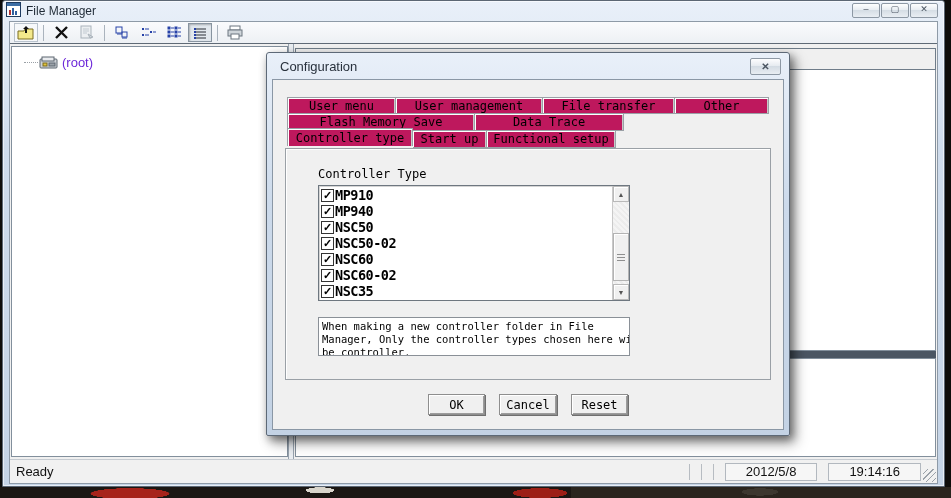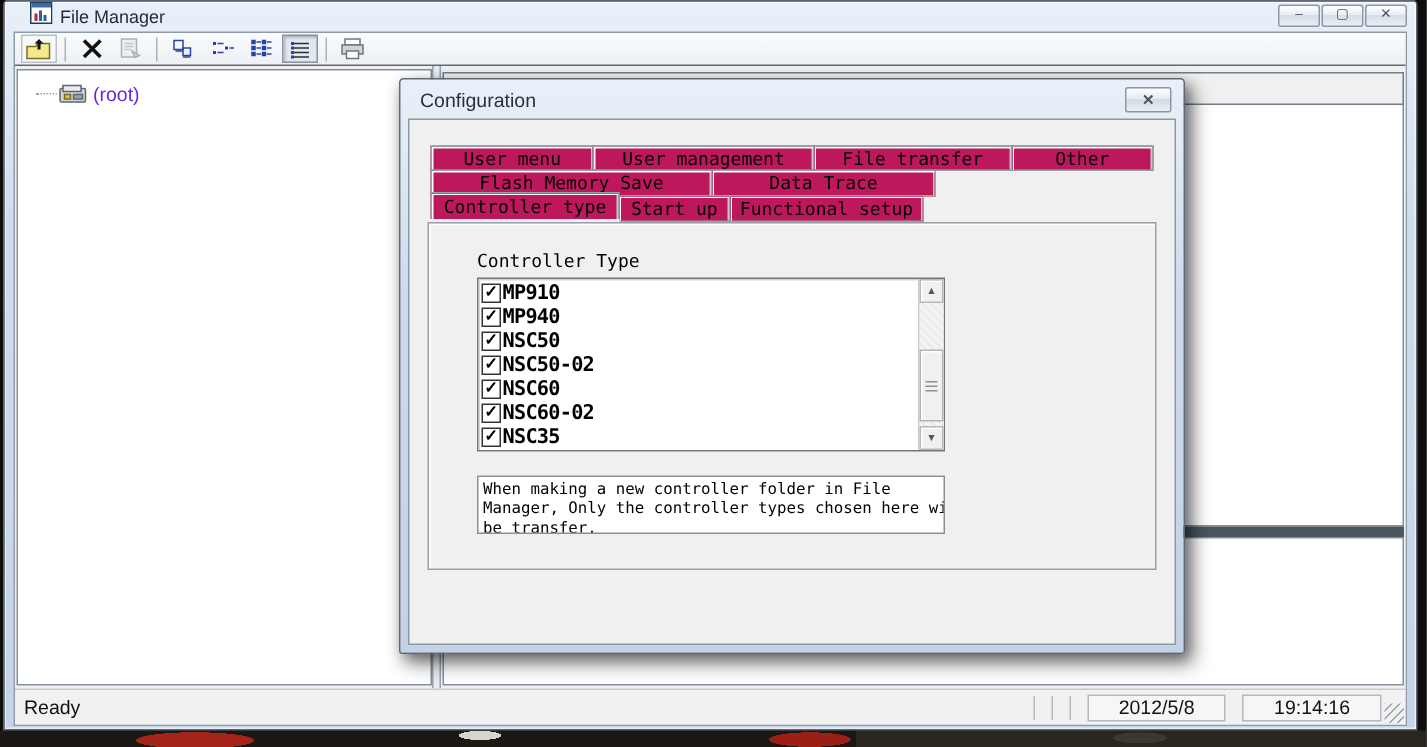--- a/index.html
+++ b/index.html
@@ -12,21 +12,21 @@
       radial-gradient(ellipse 65px 9px at 130px 60%, #a6231a 0 60%, rgba(0,0,0,0) 61%),
       radial-gradient(ellipse 28px 6px at 320px 30%, #d9d5cb 0 50%, rgba(0,0,0,0) 51%),
       radial-gradient(ellipse 45px 8px at 540px 55%, #9c1f16 0 60%, rgba(0,0,0,0) 61%),
       radial-gradient(ellipse 30px 6px at 760px 45%, #3c372f 0 60%, rgba(0,0,0,0) 61%),
       linear-gradient(90deg,#1b1713 0 60%, #2a251e 60% 100%); }
 
   
   .fm-window { position:absolute; left:2px; top:0; width:943px; height:487px;
     background:linear-gradient(#e9f0f9,#cfdcec 30%,#c5d4e6); border:1px solid #5c6774;
     border-radius:3px 3px 0 0; box-shadow:inset 0 0 0 1px rgba(255,255,255,.6); }
-  .fm-titlebar { position:absolute; left:0; top:0; right:0; height:20px; display:flex; align-items:center; padding-left:17px; }
+  .fm-titlebar { position:absolute; left:0; top:0; right:0; height:20px; display:flex; align-items:center; padding-left:3px; }
   .fm-title { font-size:12px; color:#1f2a36; margin-left:5px; }
   .winbtns { position:absolute; right:6px; top:2px; display:flex; gap:1px; }
   .winbtn { width:28px; height:15px; border:1px solid #8d98a4; border-radius:2px;
     background:linear-gradient(#fdfefe,#e8edf2 45%,#d4dce4 46%,#e9eef3);
     display:flex; align-items:center; justify-content:center; font-size:9px; color:#4a5461; line-height:1; }
   .winbtn span { transform:translateY(-1px); }
 
   .win-inner { position:absolute; left:6px; right:6px; top:20px; bottom:2px;
     background:#f0f0f0; border:1px solid #8e9aa7; display:flex; flex-direction:column; }
 
@@ -339,19 +339,24 @@
             </div>
             <div class="sb-btn">
                 <span>▼</span>
               </div>
           </div>
         </div>
 
         <div class="notebox">
           <div class="note-line">When making a new controller folder in File</div>
           <div class="note-line">Manager, Only the controller types chosen here will</div>
-          <div class="note-line">be transfer.</div>
-        </div>
-      </div>
-
+          <div class="note-line">be controller.</div>
+        </div>
+      </div>
+
+      <div class="btnrow">
+        <div class="dlgbtn w57">OK</div>
+        <div class="dlgbtn w58">Cancel</div>
+        <div class="dlgbtn w57">Reset</div>
+      </div>
     </div>
   </div>
 </div>
 
 </body></html>

